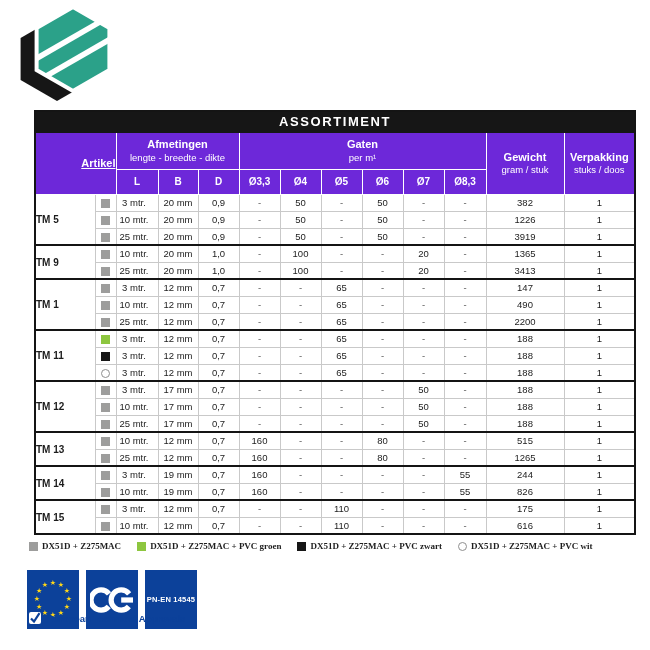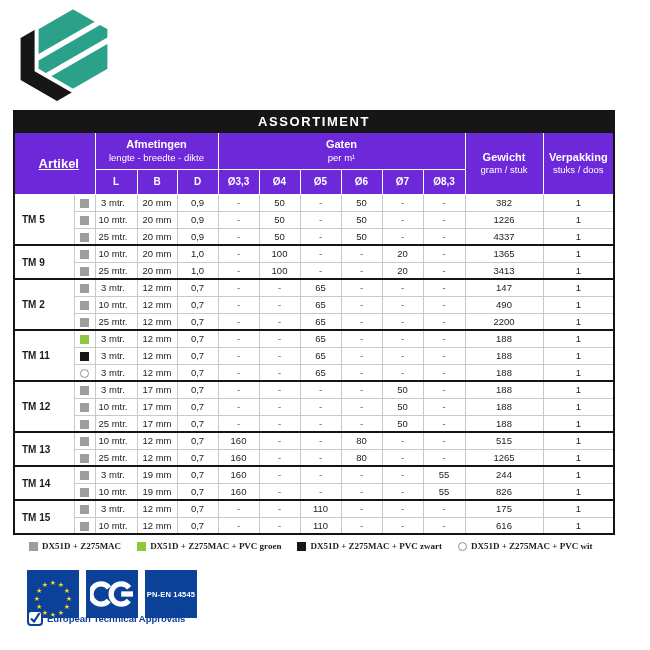--- a/index.html
+++ b/index.html
@@ -3,54 +3,54 @@
 <meta charset="utf-8">
 <style>
   * { margin:0; padding:0; box-sizing:border-box; }
   html,body { width:650px; height:650px; }
   body { background:#ffffff; font-family:"Liberation Sans", sans-serif; position:relative; overflow:hidden; }
 
   
   .logo { position:absolute; left:14px; top:6px; }
 
   
-  .table-wrap { position:absolute; left:13px; top:110px; width:503px; }
+  .table-wrap { position:absolute; left:34px; top:110px; width:503px; }
   table.assort { width:600px; border-collapse:collapse; table-layout:fixed; border:2.5px solid #141414; }
   th.title-bar { background:#161616; color:#fff; font-size:13px; font-weight:700;
                  letter-spacing:1.6px; height:21px; text-align:center; border:1px solid #161616; }
   th.teal { background:#6d28d9; color:#fff; border:1.5px solid #fff; vertical-align:middle; text-align:center; }
-  th.artikel-head { text-align:center; padding-left:8px; font-weight:700; font-size:13px;text-decoration:underline; }
+  th.artikel-head { text-align:right; padding-left:8px; font-weight:700; font-size:11px;text-decoration:underline; }
   .grp-title { font-size:11px; font-weight:700; line-height:1.3; }
   .grp-sub   { font-size:9.5px; font-weight:400; line-height:1.25; }
   tr.hrow1 > th { height:37px; }
   th.sub { font-size:10px; font-weight:700; height:25px; }
   tbody td, tbody th.artikel-cell { background:#fff; border:1px solid #c9c9c9; font-size:9.5px;
         height:17px; text-align:center; color:#1c1c1c; font-weight:400; vertical-align:middle; }
-  tbody th.artikel-cell { font-weight:700; font-size:10px; text-align:left; padding-left:7px; }
+  tbody th.artikel-cell { font-weight:700; font-size:10px; text-align:left; padding-left:0; }
   tbody.grp-sep tr:first-child > * { border-top:2.5px solid #141414; }
   table.assort tbody:first-of-type tr:first-child > * { border-top:1px solid #c9c9c9; }
   td.col-L { padding-right:6px; }
   td.dash { color:#555; }
   td.swatch-cell { padding:0; }
 
   
   .sw { display:inline-block; width:9px; height:9px; vertical-align:middle; }
   .sw-grey  { background:#9d9d9c; }
   .sw-green { background:#8dc63f; }
   .sw-black { background:#161616; }
   .sw-white { background:#fff; border:1px solid #8f8f8f; border-radius:50%; }
 
   
   .legend { position:absolute; left:29px; top:541px; display:flex; align-items:center; gap:16px; }
   .legend-item { display:flex; align-items:center; gap:4px; font-size:9px; font-weight:700;
                  color:#1e1e1e; white-space:nowrap;font-family:Liberation Serif, serif; }
 
   
   .certs { position:absolute; left:27px; top:570px; display:flex; gap:7px; }
-  .tile { width:52px; height:48px; background:#0c419a; position:relative;
+  .tile { width:52px; height:59px; background:#0c419a; position:relative;
           display:flex; align-items:center; justify-content:center; }
   .star { position:absolute; font-size:7px; line-height:7px; transform:translate(-50%,-50%); }
   .pn-text { color:#fff; font-size:7.5px; font-weight:700; letter-spacing:0.2px; }
   .eta { position:absolute; left:27px; top:610px; display:flex; align-items:center; gap:4px; }
   .eta-text { color:#0c419a; font-size:9.5px; font-weight:700; }
 </style>
 </head>
 <body>
 
 <div class="logo">
@@ -153,21 +153,21 @@
           <td class="swatch-cell"><span class="sw sw-grey"></span></td>
           <td class="col-L">25 mtr.</td>
           <td>20 mm</td>
           <td>0,9</td>
           <td class="dash">-</td>
           <td>50</td>
           <td class="dash">-</td>
           <td>50</td>
           <td class="dash">-</td>
           <td class="dash">-</td>
-          <td>4337</td>
+          <td>3919</td>
           <td>1</td>
         </tr>
       </tbody>
       <tbody class="grp-sep">
         <tr>
           <th class="artikel-cell" rowspan="2">TM 9</th>
           <td class="swatch-cell"><span class="sw sw-grey"></span></td>
           <td class="col-L">10 mtr.</td>
           <td>20 mm</td>
           <td>1,0</td>
@@ -190,21 +190,21 @@
           <td class="dash">-</td>
           <td class="dash">-</td>
           <td>20</td>
           <td class="dash">-</td>
           <td>3413</td>
           <td>1</td>
         </tr>
       </tbody>
       <tbody class="grp-sep">
         <tr>
-          <th class="artikel-cell" rowspan="3">TM 2</th>
+          <th class="artikel-cell" rowspan="3">TM 1</th>
           <td class="swatch-cell"><span class="sw sw-grey"></span></td>
           <td class="col-L">3 mtr.</td>
           <td>12 mm</td>
           <td>0,7</td>
           <td class="dash">-</td>
           <td class="dash">-</td>
           <td>65</td>
           <td class="dash">-</td>
           <td class="dash">-</td>
           <td class="dash">-</td>

